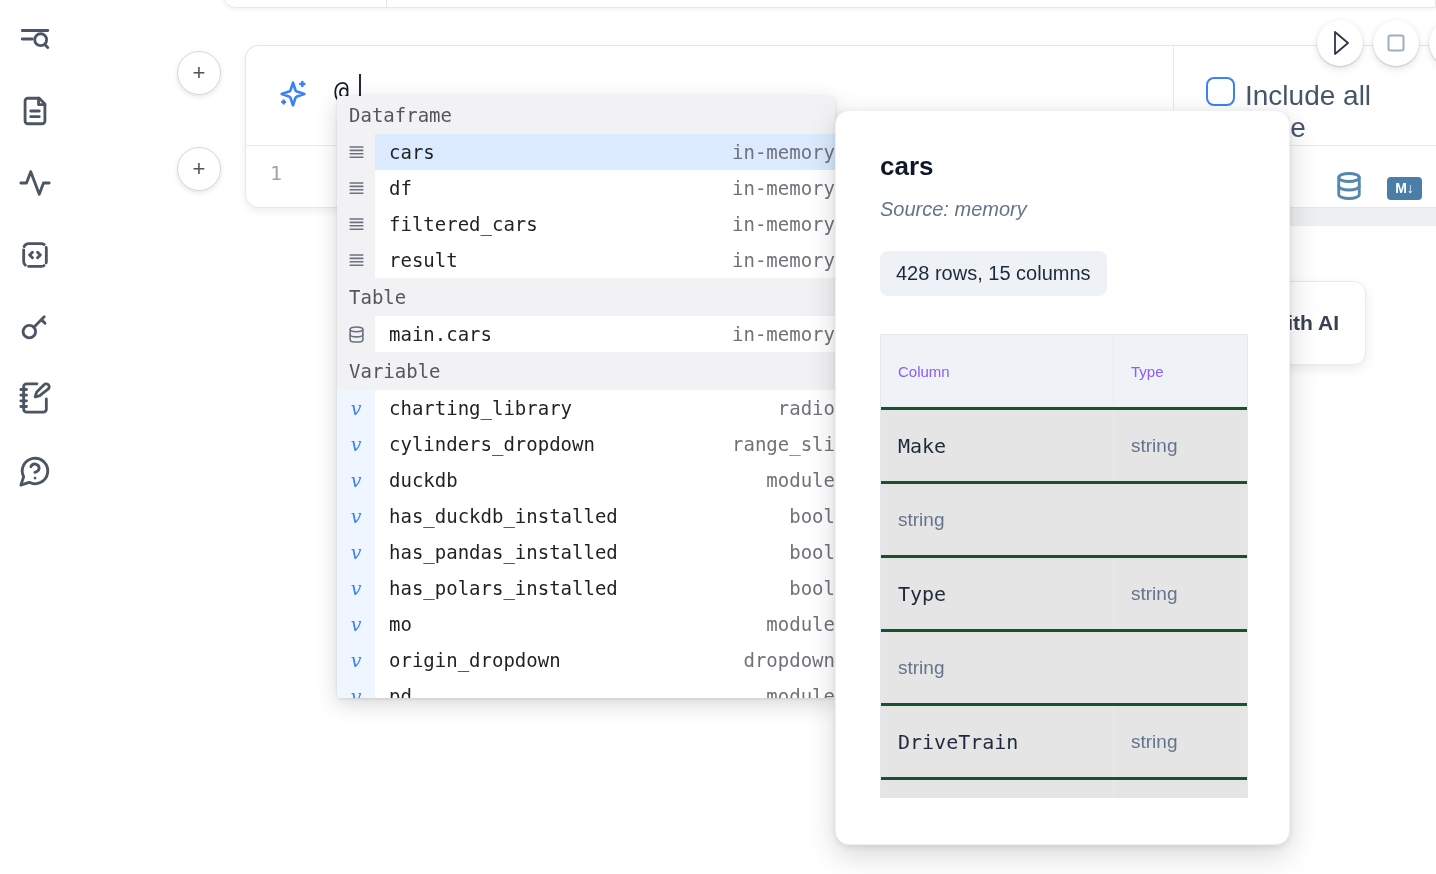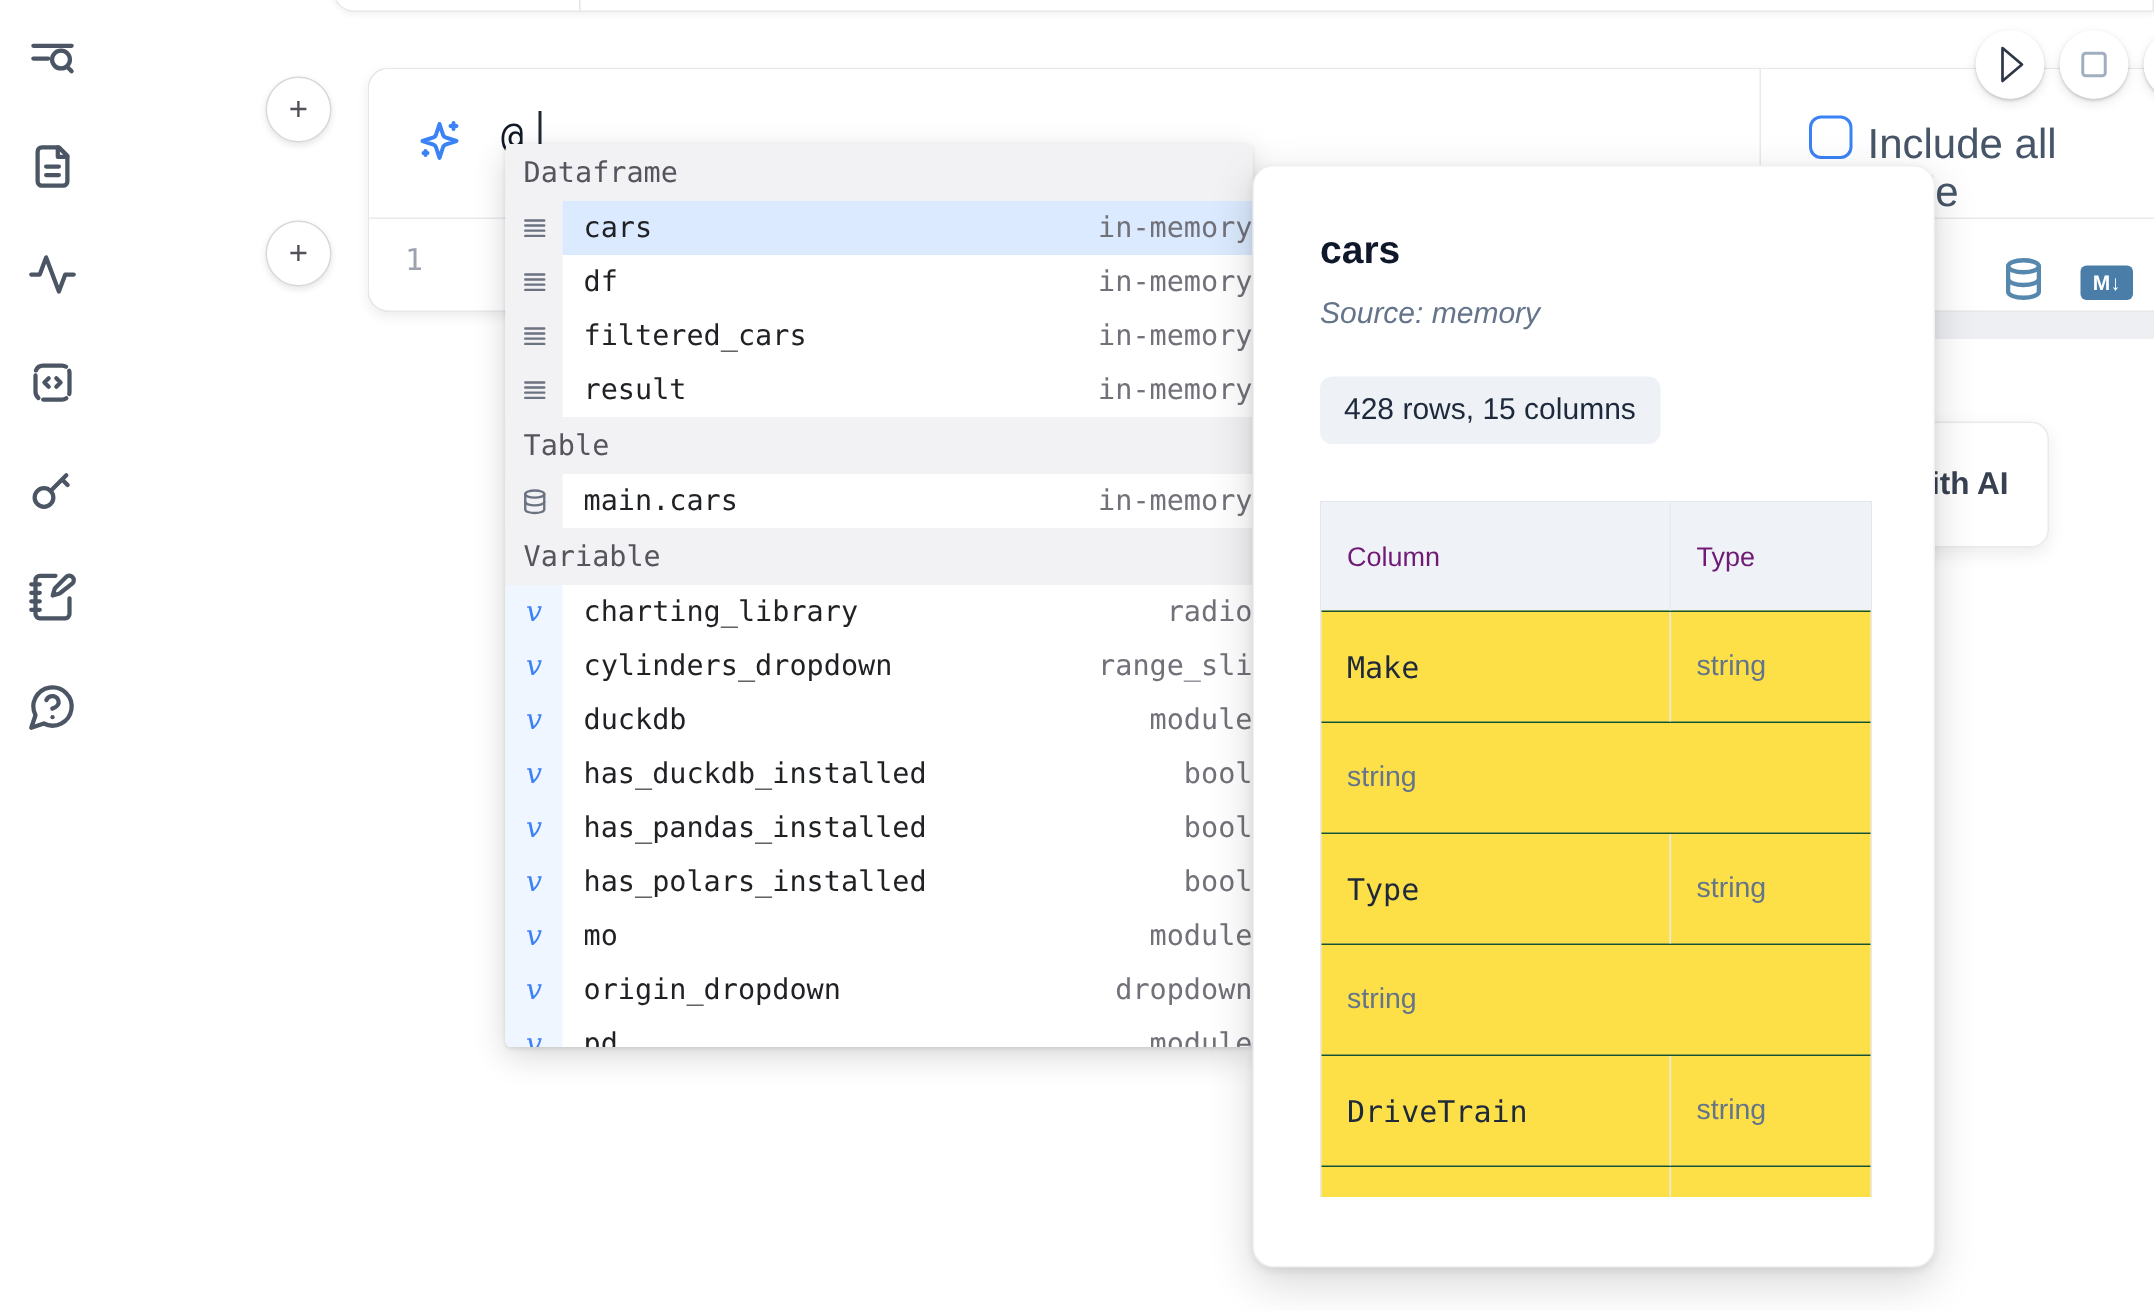--- a/index.html
+++ b/index.html
@@ -84,25 +84,25 @@
              border:1px solid #f0f0f3; border-radius:14px;
              box-shadow:0 10px 30px rgba(0,0,0,.16), 0 2px 6px rgba(0,0,0,.08);
              z-index:40; padding:40px 44px; }
   .tt-title { font-size:26px; font-weight:bold; color:#0f172a; }
   .tt-source { margin-top:16px; font-size:20px; color:#64748b;font-style:italic; }
   .tt-pill { margin-top:30px; display:inline-block; background:#eef2f7; border-radius:8px;
              padding:11px 16px; font-size:20px; color:#1e293b; }
   .tt-clip { margin-top:38px; width:368px; height:464px; overflow:hidden; }
   .tt-table { width:368px; border:1px solid #e3e8ee; }
   .tt-hrow { display:flex; height:72px; background:#eff3f8; }
-  .tt-row { display:flex; height:74px; background:#fde047; border-top:1px solid #14532d;text-align:center; }
+  .tt-row { display:flex; height:74px; background:#e5e5e5; border-top:3px solid #14532d;text-align:center; }
   .tt-c1 { width:233px; display:flex; align-items:center; padding-left:17px;
            border-right:1px solid #e7ebf0; }
   .tt-c2 { flex:1; display:flex; align-items:center; padding-left:17px; }
-  .tt-hrow .tt-c1, .tt-hrow .tt-c2 { font-size:18px; color:#701a75; }
+  .tt-hrow .tt-c1, .tt-hrow .tt-c2 { font-size:15px; color:#8b5cf6; }
   .tt-row .tt-c1 { font-family:"DejaVu Sans Mono", monospace; font-size:20px; color:#1e293b; }
   .tt-row .tt-c2 { font-size:19px; color:#64748b; }
 </style>
 </head>
 <body>
 
 <div class="top-cell">
   <div class="tick"></div>
 </div>
 

